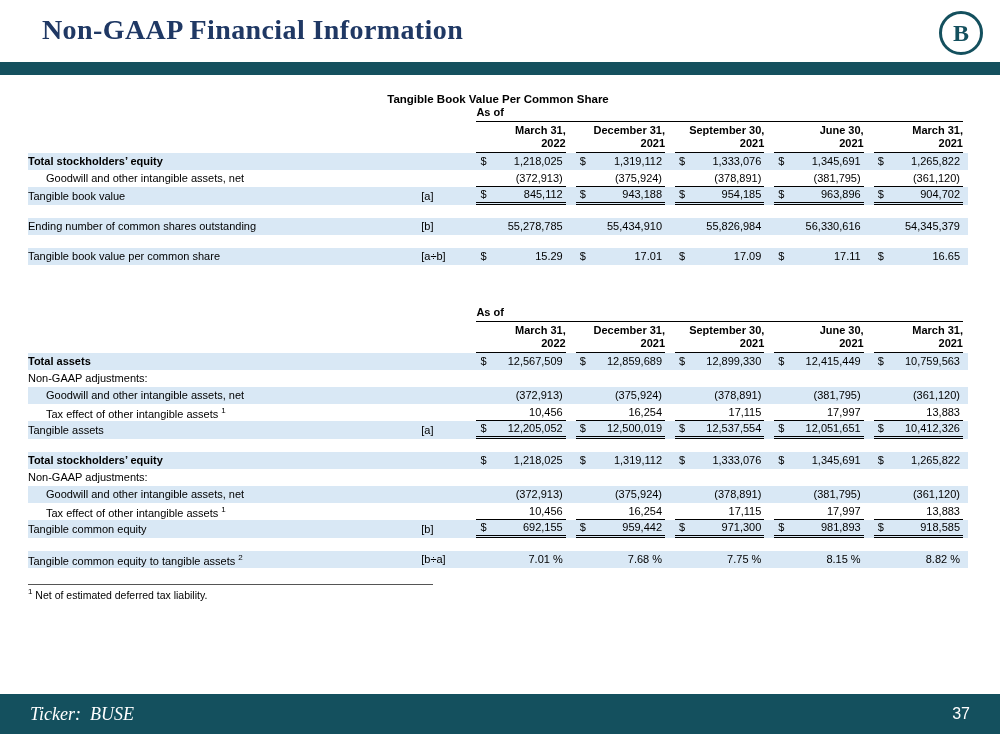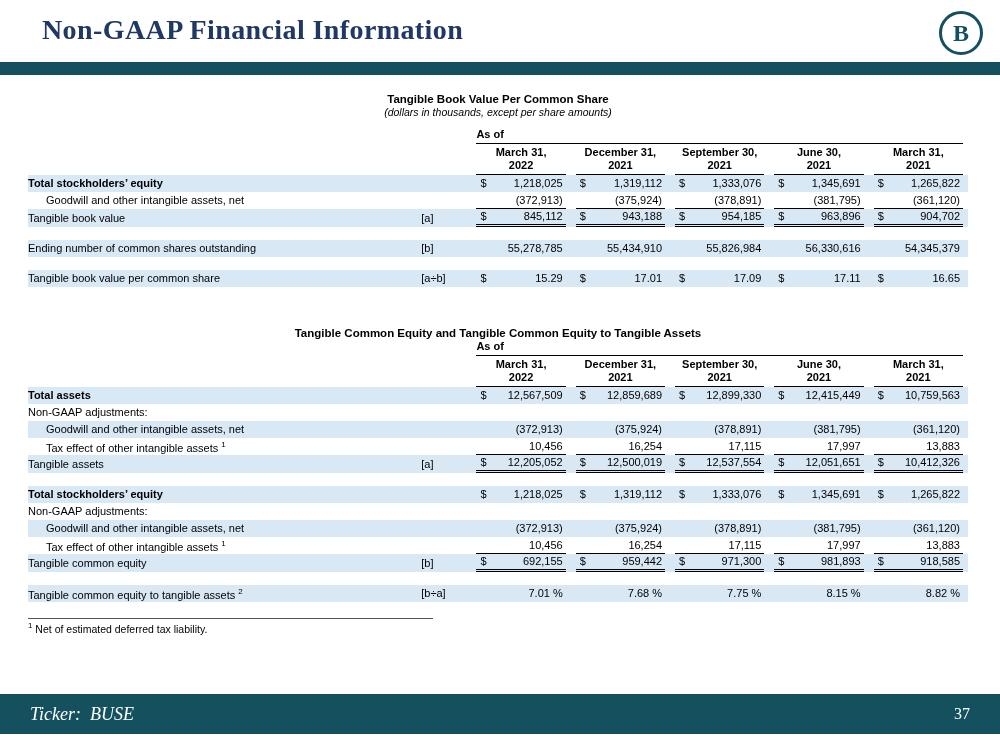--- a/index.html
+++ b/index.html
@@ -39,21 +39,21 @@
   col.col-bracket { width:50px; }
   col.col-period  { width:99px; }
   .fin-table td { padding:0; height:17px; vertical-align:middle; }
   .asof-cell div {
     font-weight:bold; 
     border-bottom:1px solid #000;
     margin:0 5px; padding-bottom:2px;
   }
   .period-h { vertical-align:bottom; }
   .period-h .ph {
-    font-weight:bold; text-align:center;
+    font-weight:bold; text-align:right;
     border-bottom:1px solid #000;
     margin:0 5px; padding:2px 0 2px 0;
   }
   .label-cell { padding-left:2px; white-space:nowrap; overflow:hidden;margin-top:12px; }
   .label-cell.indent { padding-left:18px; }
   .label-cell.bold { font-weight:bold; }
   .label-cell sup, .footnote sup { font-size:8px; }
   .bracket-cell { padding-left:6px; white-space:nowrap; }
   .num-cell .num-wrap {
     display:flex; justify-content:space-between; align-items:baseline;
@@ -76,42 +76,41 @@
     background:var(--accent);
     display:flex; justify-content:space-between; align-items:center;
     padding:0 30px 0 30px;
     gap:32px;
   }
   .ticker {
     font-family:"Liberation Serif", serif;
     font-style:italic; font-size:18px; color:#fff;
     white-space:pre;
   }
-  .pageno { font-family:Liberation Serif, serif; font-size:16px; color:#fff; }
+  .pageno { font-family:Liberation Sans, sans-serif; font-size:16px; color:#fff; }
 </style>
 </head>
 <body>
 
 <div class="slide">
 
   <header>
     <h1>Non-GAAP Financial Information</h1>
     <svg class="logo-svg" width="46" height="46" viewBox="0 0 46 46">
       <circle cx="23" cy="23" r="20.5" stroke-width="3"></circle>
       <text x="23" y="31" text-anchor="middle" font-size="24">B</text>
     </svg>
   </header>
 
   <div class="accent-bar"></div>
 
   <main>
 
     <section>
       <div class="tbl-title">Tangible Book Value Per Common Share</div>
-      <div class="tbl-subtitle">(dollars in thousands, except per share amounts)</div>
       <div id="table1-mount">
           <table class="fin-table">
             <colgroup>
               <col class="col-label">
               <col class="col-bracket">
               <col class="col-period">
               <col class="col-period">
               <col class="col-period">
               <col class="col-period">
               <col class="col-period">
@@ -333,21 +332,20 @@
                     <span class="val">16.65</span>
                   </div>
                 </td>
               </tr>
             </tbody>
           </table>
         </div>
     </section>
 
     <section class="second">
-      <div class="tbl-title">Tangible Common Equity and Tangible Common Equity to Tangible Assets</div>
       <div id="table2-mount">
           <table class="fin-table">
             <colgroup>
               <col class="col-label">
               <col class="col-bracket">
               <col class="col-period">
               <col class="col-period">
               <col class="col-period">
               <col class="col-period">
               <col class="col-period">

